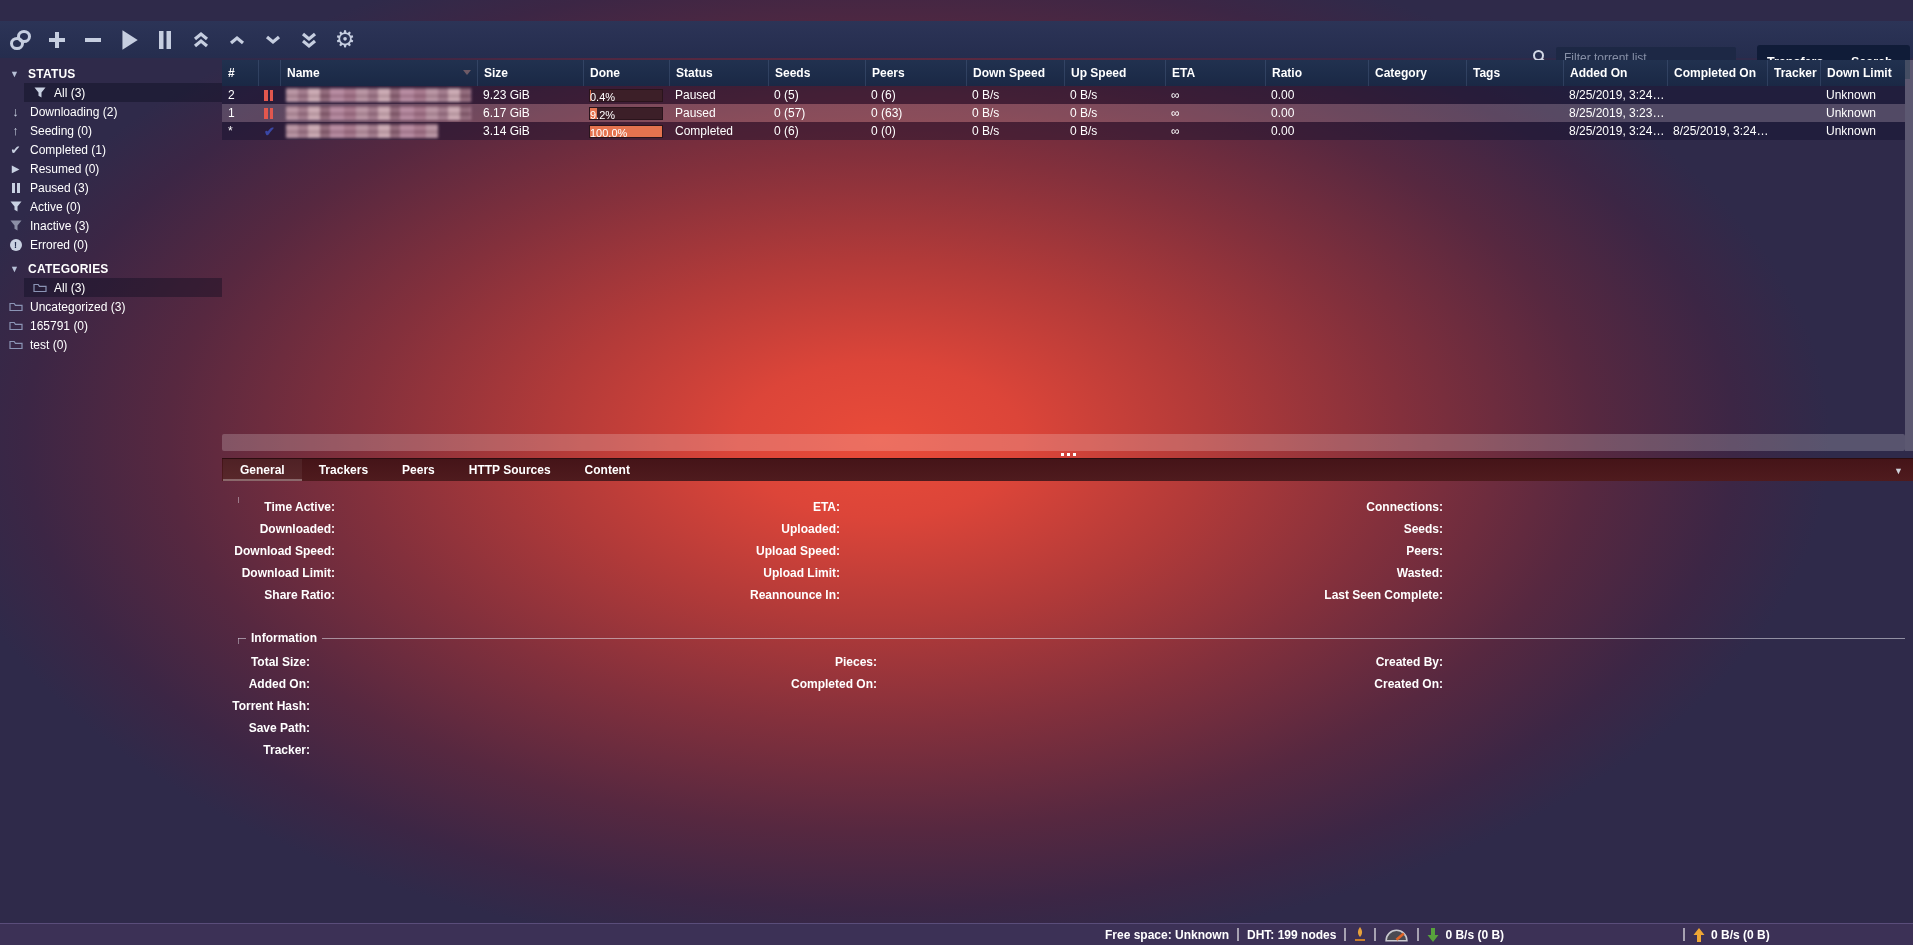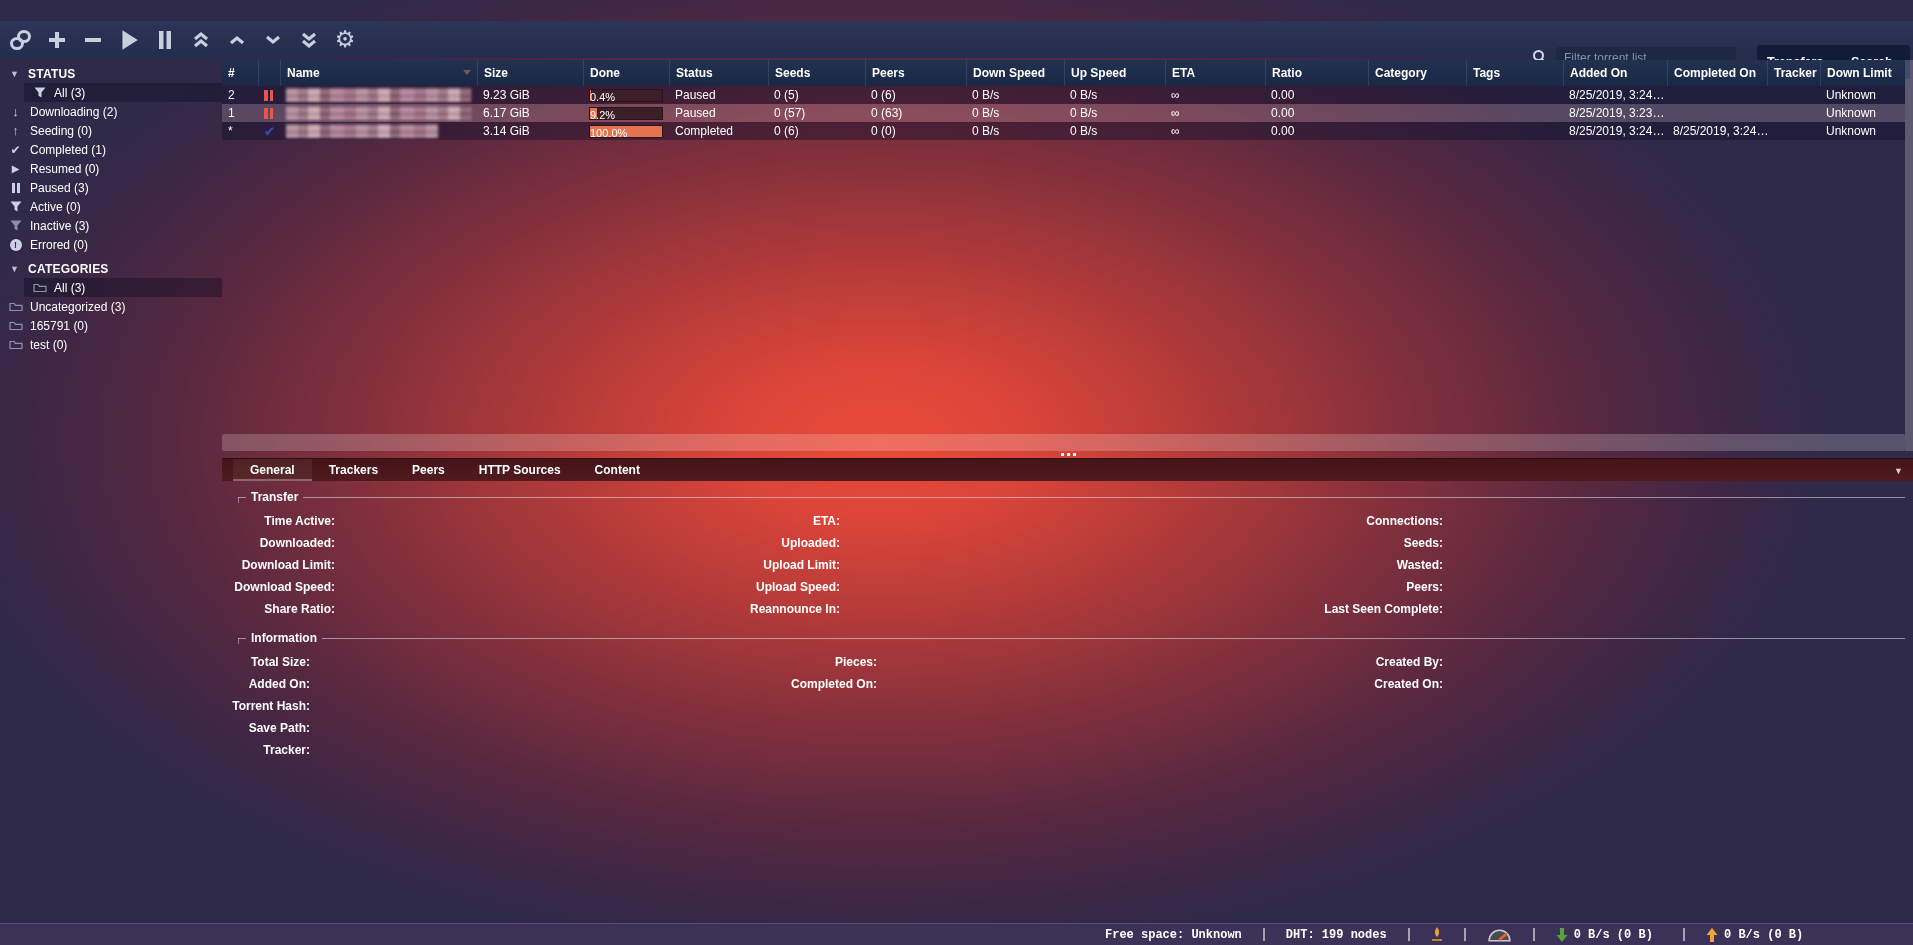--- a/index.html
+++ b/index.html
@@ -84,42 +84,42 @@
   .hscroll { position:absolute; left:0; right:8px; top:376px; height:17px;
     background:rgba(255,255,255,0.20); border-radius:2px; }
   .vscroll { position:absolute; right:0; top:2px; width:8px; height:391px;
     background:rgba(255,255,255,0.22); }
   .splitter { position:absolute; left:0; right:0; top:393px; height:7px; }
   .splitter-dots { position:absolute; left:839px; top:395px; width:3px; height:3px;
     background:#fff; box-shadow:6px 0 0 #fff, 12px 0 0 #fff; }
   
   .dtabs { position:absolute; left:0; right:0; top:400px; height:23px;
     background:linear-gradient(180deg,#451418,#4f1b1e); border-top:1px solid #2c0d10;
-    display:flex; align-items:center; padding-left:11px; font-size:12px; font-weight:bold; }
+    display:flex; align-items:center; padding-left:1px; font-size:12px; font-weight:bold; }
   .dtab { padding:0 17px; height:100%; display:flex; align-items:center; cursor:default; }
   .dtab.active { background:rgba(255,255,255,0.06); box-shadow:inset 0 -2px 0 rgba(255,255,255,0.30); }
   .dtabs-caret { position:absolute; right:10px; top:7px; color:#cfd2da; font-size:9px; }
   
   .fieldset { position:absolute; left:16px; right:8px; }
   .fs-transfer { top:432px; } .fs-info { top:573px; }
   .fs-top { display:flex; align-items:center; height:14px; }
   .fs-top::before { content:""; width:8px; border-top:1px solid rgba(225,225,235,0.55); }
   .fs-top::after { content:""; flex:1; border-top:1px solid rgba(225,225,235,0.55); }
   .fs-legend { padding:0 5px; font-weight:bold; font-size:12px; }
   .fs-corner { position:absolute; left:0; top:7px; width:1px; height:6px; background:rgba(225,225,235,0.45); }
   .fs-rows { margin-top:6px; }
   .fs-row { position:relative; height:22px; }
   .fl { position:absolute; top:50%; transform:translate(-100%,-50%); white-space:nowrap;
     font-weight:bold; font-size:12px; }
   .t-c1{left:97px}.t-c2{left:602px}.t-c3{left:1205px}
   .i-c1{left:72px}.i-c2{left:639px}.i-c3{left:1205px}
   
   .statusbar { position:absolute; left:0; right:0; bottom:0; height:22px; background:#3c3156;
     border-top:1px solid #5a4d7a; font-size:12px; font-weight:bold; }
-  .sb-group { position:absolute; top:0; bottom:0; display:flex; align-items:center; gap:21px;font-family:Liberation Mono, monospace; }
+  .sb-group { position:absolute; top:0; bottom:0; display:flex; align-items:center; gap:8px; }
   .g1 { left:1105px; } .g2 { left:1683px; }
   .sb-sep { width:2px; height:13px; background:rgba(255,255,255,0.55); }
   .sb-item { display:flex; align-items:center; gap:6px; }
 </style>
 </head>
 <body>
 
 <div class="app">
 
 
@@ -419,43 +419,40 @@
       <div class="dtab active">General</div>
       <div class="dtab">Trackers</div>
       <div class="dtab">Peers</div>
       <div class="dtab">HTTP Sources</div>
       <div class="dtab">Content</div>
       <span class="dtabs-caret">▼</span>
     </div>
 
     <div class="fieldset fs-transfer">
       <i class="fs-corner"></i>
-      <div class="fs-top">
-          <span class="fs-legend">Transfer</span>
-        </div>
       <div class="fs-rows">
         <div class="fs-row">
           <span class="fl t-c1">Time Active:</span>
           <span class="fl t-c2">ETA:</span>
           <span class="fl t-c3">Connections:</span>
         </div>
         <div class="fs-row">
           <span class="fl t-c1">Downloaded:</span>
           <span class="fl t-c2">Uploaded:</span>
           <span class="fl t-c3">Seeds:</span>
         </div>
         <div class="fs-row">
+          <span class="fl t-c1">Download Speed:</span>
+          <span class="fl t-c2">Upload Speed:</span>
+          <span class="fl t-c3">Peers:</span>
+        </div>
+        <div class="fs-row">
           <span class="fl t-c1">Download Limit:</span>
           <span class="fl t-c2">Upload Limit:</span>
           <span class="fl t-c3">Wasted:</span>
-        </div>
-        <div class="fs-row">
-          <span class="fl t-c1">Download Speed:</span>
-          <span class="fl t-c2">Upload Speed:</span>
-          <span class="fl t-c3">Peers:</span>
         </div>
         <div class="fs-row">
           <span class="fl t-c1">Share Ratio:</span>
           <span class="fl t-c2">Reannounce In:</span>
           <span class="fl t-c3">Last Seen Complete:</span>
         </div>
       </div>
     </div>
 
     <div class="fieldset fs-info">

